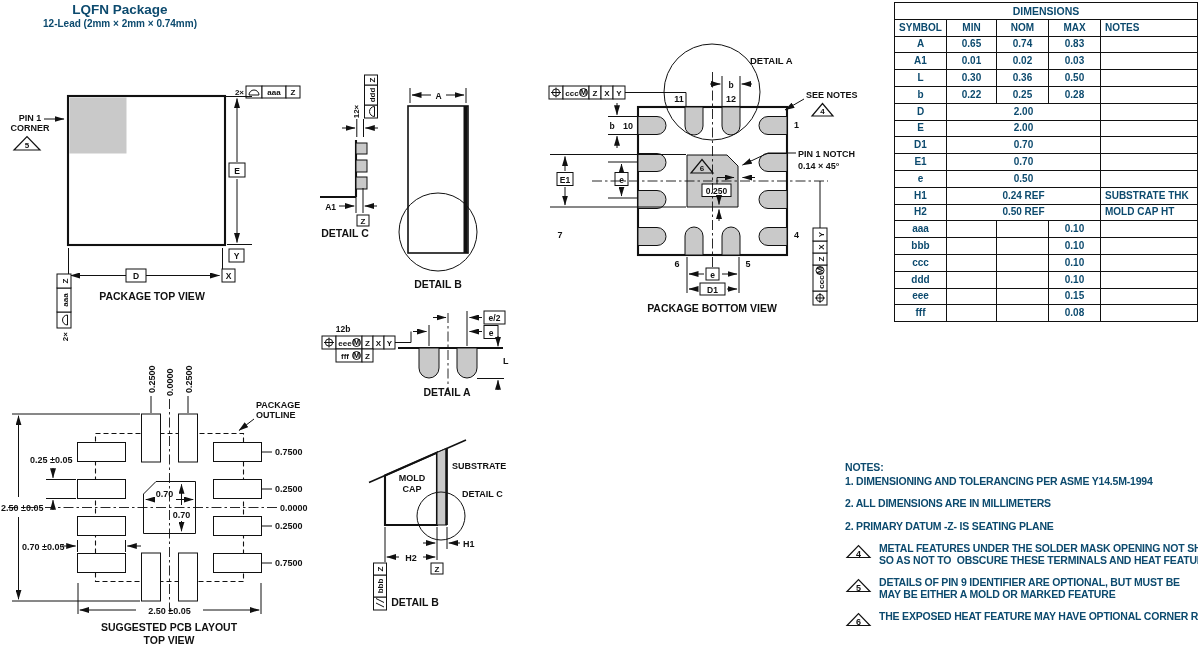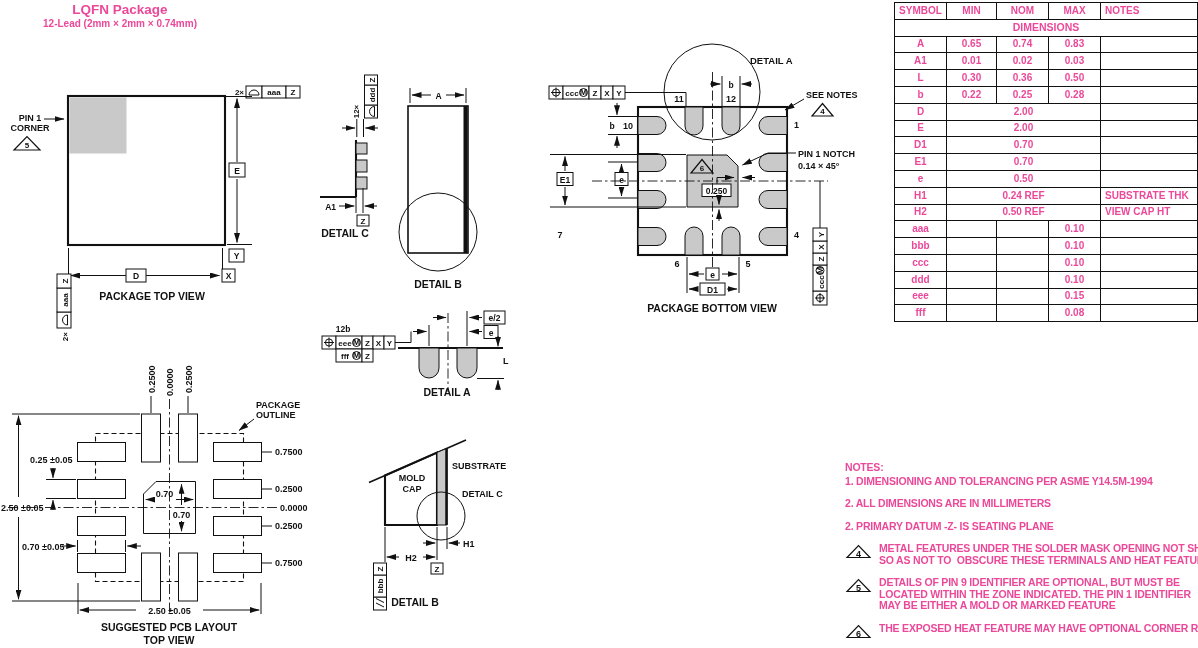--- a/index.html
+++ b/index.html
@@ -1,17 +1,17 @@
 <!DOCTYPE html>
 <html><head>
 <meta charset="utf-8">
 <style>
   html,body{margin:0;padding:0;background:#fff}
   .wrap{position:relative;width:1198px;height:648px;background:#fff;overflow:hidden;
-        font-family:"Liberation Sans",sans-serif;color:#ec4899}
+        font-family:"Liberation Sans",sans-serif;color:#0c4a6e}
   .draw{position:absolute;left:0;top:0}
   svg text{font-family:"Liberation Sans",sans-serif;font-weight:bold;fill:#111;font-size:9px}
   .s8{font-size:8px}.s85{font-size:8.5px}.s9{font-size:9px}.s95{font-size:9.5px}
   .mid{text-anchor:middle}.end{text-anchor:end}
   .cap{font-size:10.5px;font-weight:bold}
   .ln{stroke:#111;stroke-width:1;fill:none}
   .ln15{stroke:#111;stroke-width:1.6;fill:none}
   .ln2{stroke:#111;stroke-width:2.1;fill:none}
   .cl{stroke:#111;stroke-width:.9;fill:none;stroke-dasharray:10 3 2.5 3}
   .dsh{stroke:#111;stroke-width:1.1;fill:none;stroke-dasharray:5 3}
@@ -447,29 +447,29 @@
   <table class="dims">
     <colgroup>
         <col style="width:52px">
         <col style="width:50px">
         <col style="width:52px">
         <col style="width:52px">
         <col style="width:97px">
       </colgroup>
     <thead>
       <tr>
+          <th colspan="5" class="ttl">DIMENSIONS</th>
+        </tr>
+      <tr>
         <th>SYMBOL</th>
         <th>MIN</th>
         <th>NOM</th>
         <th>MAX</th>
         <th class="notes-c">NOTES</th>
       </tr>
-      <tr>
-          <th colspan="5" class="ttl">DIMENSIONS</th>
-        </tr>
     </thead>
     <tbody>
         <tr>
           <td class="sym">A</td>
           <td>0.65</td>
           <td>0.74</td>
           <td>0.83</td>
           <td class="notes-c"></td>
         </tr>
         <tr>
@@ -519,21 +519,21 @@
           <td class="notes-c"></td>
         </tr>
         <tr>
           <td class="sym">H1</td>
           <td colspan="3">0.24 REF</td>
           <td class="notes-c">SUBSTRATE THK</td>
         </tr>
         <tr>
           <td class="sym">H2</td>
           <td colspan="3">0.50 REF</td>
-          <td class="notes-c">VIEW CAP HT</td>
+          <td class="notes-c">MOLD CAP HT</td>
         </tr>
         <tr>
           <td class="sym">aaa</td>
           <td></td>
           <td></td>
           <td>0.10</td>
           <td class="notes-c"></td>
         </tr>
         <tr>
           <td class="sym">bbb</td>
@@ -601,21 +601,20 @@
             <div class="nline">SO AS NOT TO  OBSCURE THESE TERMINALS AND HEAT FEATURES</div>
           </div>
         </div>
         <div class="note">
           <svg width="27" height="15" class="flag">
             <path d="M2,13.5 L13.5,1.5 L25,13.5 Z" fill="none" stroke="#111" stroke-width="1.2"></path>
             <text x="13.5" y="12.5" text-anchor="middle" font-size="8.5" fill="#111">5</text>
           </svg>
           <div>
             <div class="nline">DETAILS OF PIN 9 IDENTIFIER ARE OPTIONAL, BUT MUST BE</div>
-            <div class="nline">LOCATED WITHIN THE ZONE INDICATED. THE PIN 1 IDENTIFIER</div>
             <div class="nline">MAY BE EITHER A MOLD OR MARKED FEATURE</div>
           </div>
         </div>
         <div class="note">
           <svg width="27" height="15" class="flag">
             <path d="M2,13.5 L13.5,1.5 L25,13.5 Z" fill="none" stroke="#111" stroke-width="1.2"></path>
             <text x="13.5" y="12.5" text-anchor="middle" font-size="8.5" fill="#111">6</text>
           </svg>
           <div>
             <div class="nline">THE EXPOSED HEAT FEATURE MAY HAVE OPTIONAL CORNER RADII</div>

